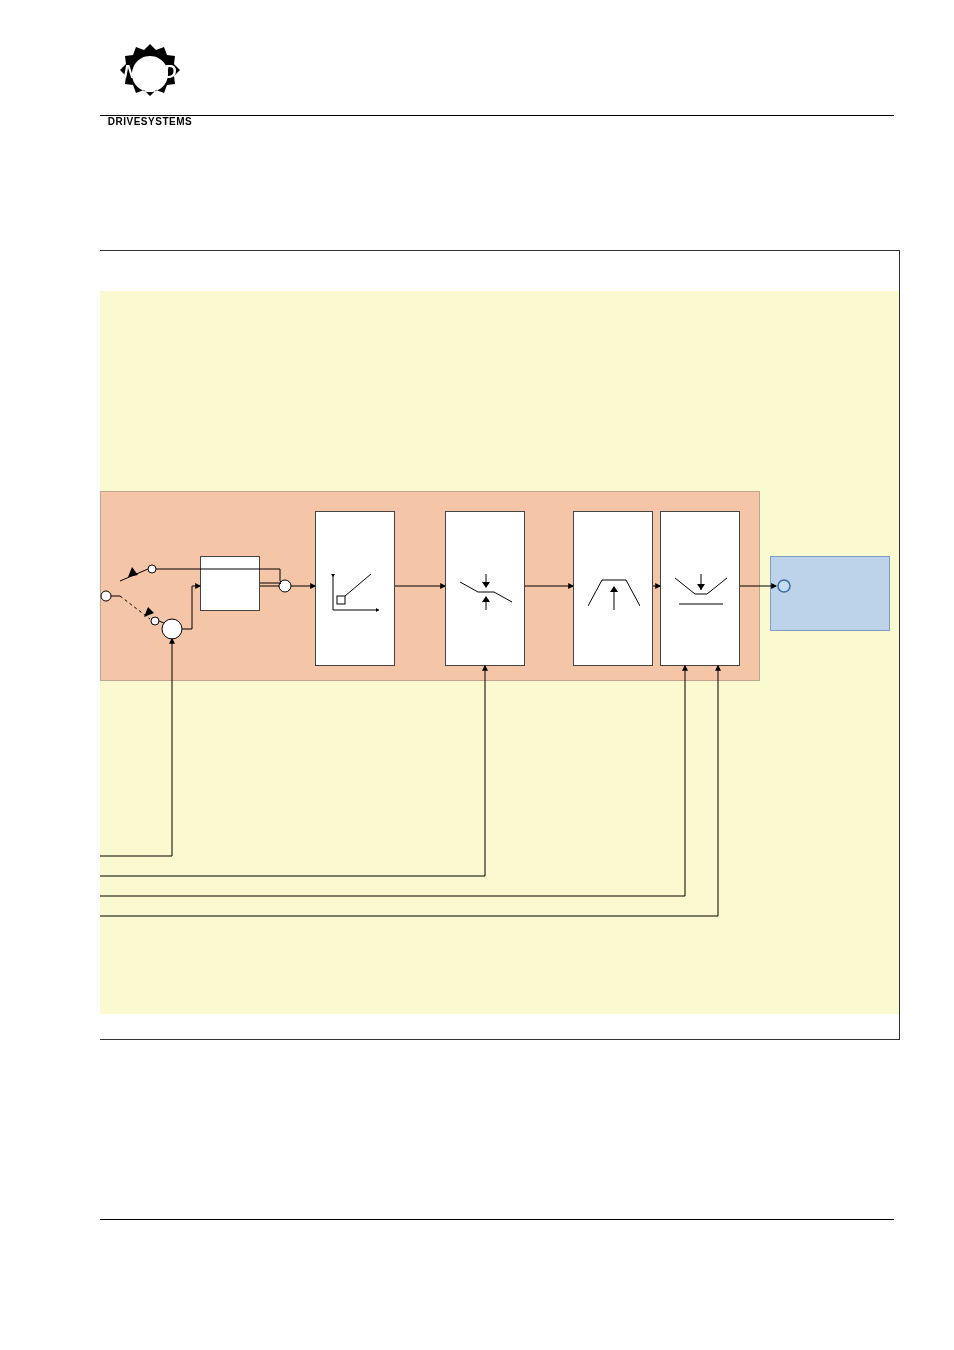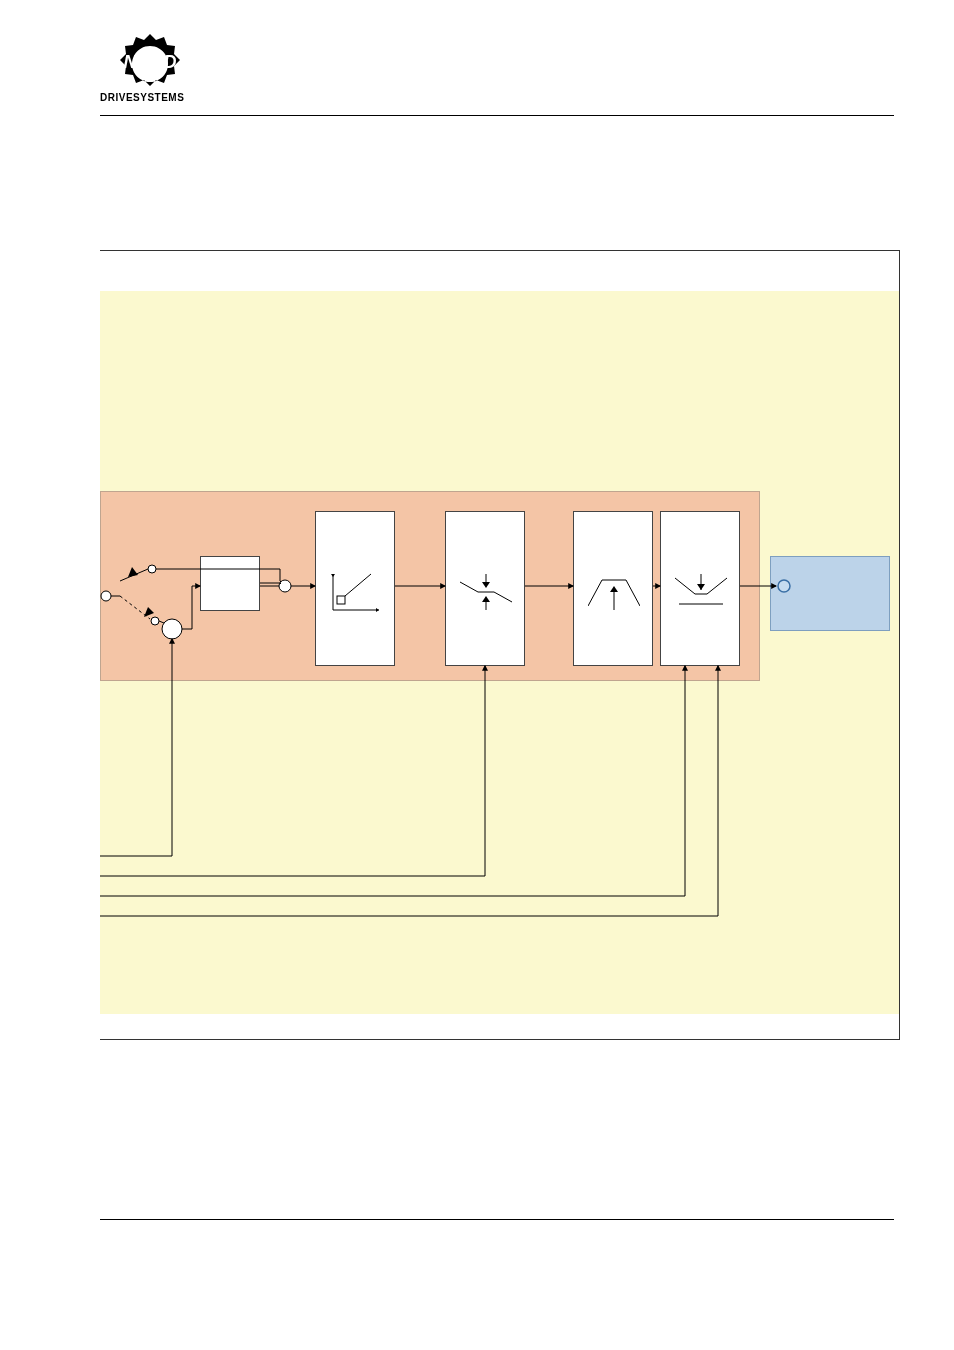--- a/index.html
+++ b/index.html
@@ -7,30 +7,30 @@
     margin: 0;
     background: #fff;
     font-family: Arial, Helvetica, sans-serif;
     width: 954px;
     height: 1350px;
     position: relative;
   }
   .logo {
     position: absolute;
     left: 100px;
-    top: 30px;
+    top: 40px;
     width: 100px;
   }
   .logo svg { display: block; }
   .logo-text {
     font-size: 10px;
     font-weight: bold;
     letter-spacing: 0.5px;
-    text-align: left;
-    margin-top: 2px;
+    text-align: center;
+    margin-top: 16px;
   }
   .header-rule {
     position: absolute;
     left: 100px;
     right: 60px;
     top: 115px;
     border-top: 1px solid #000;
   }
   .outer-frame {
     position: absolute;

